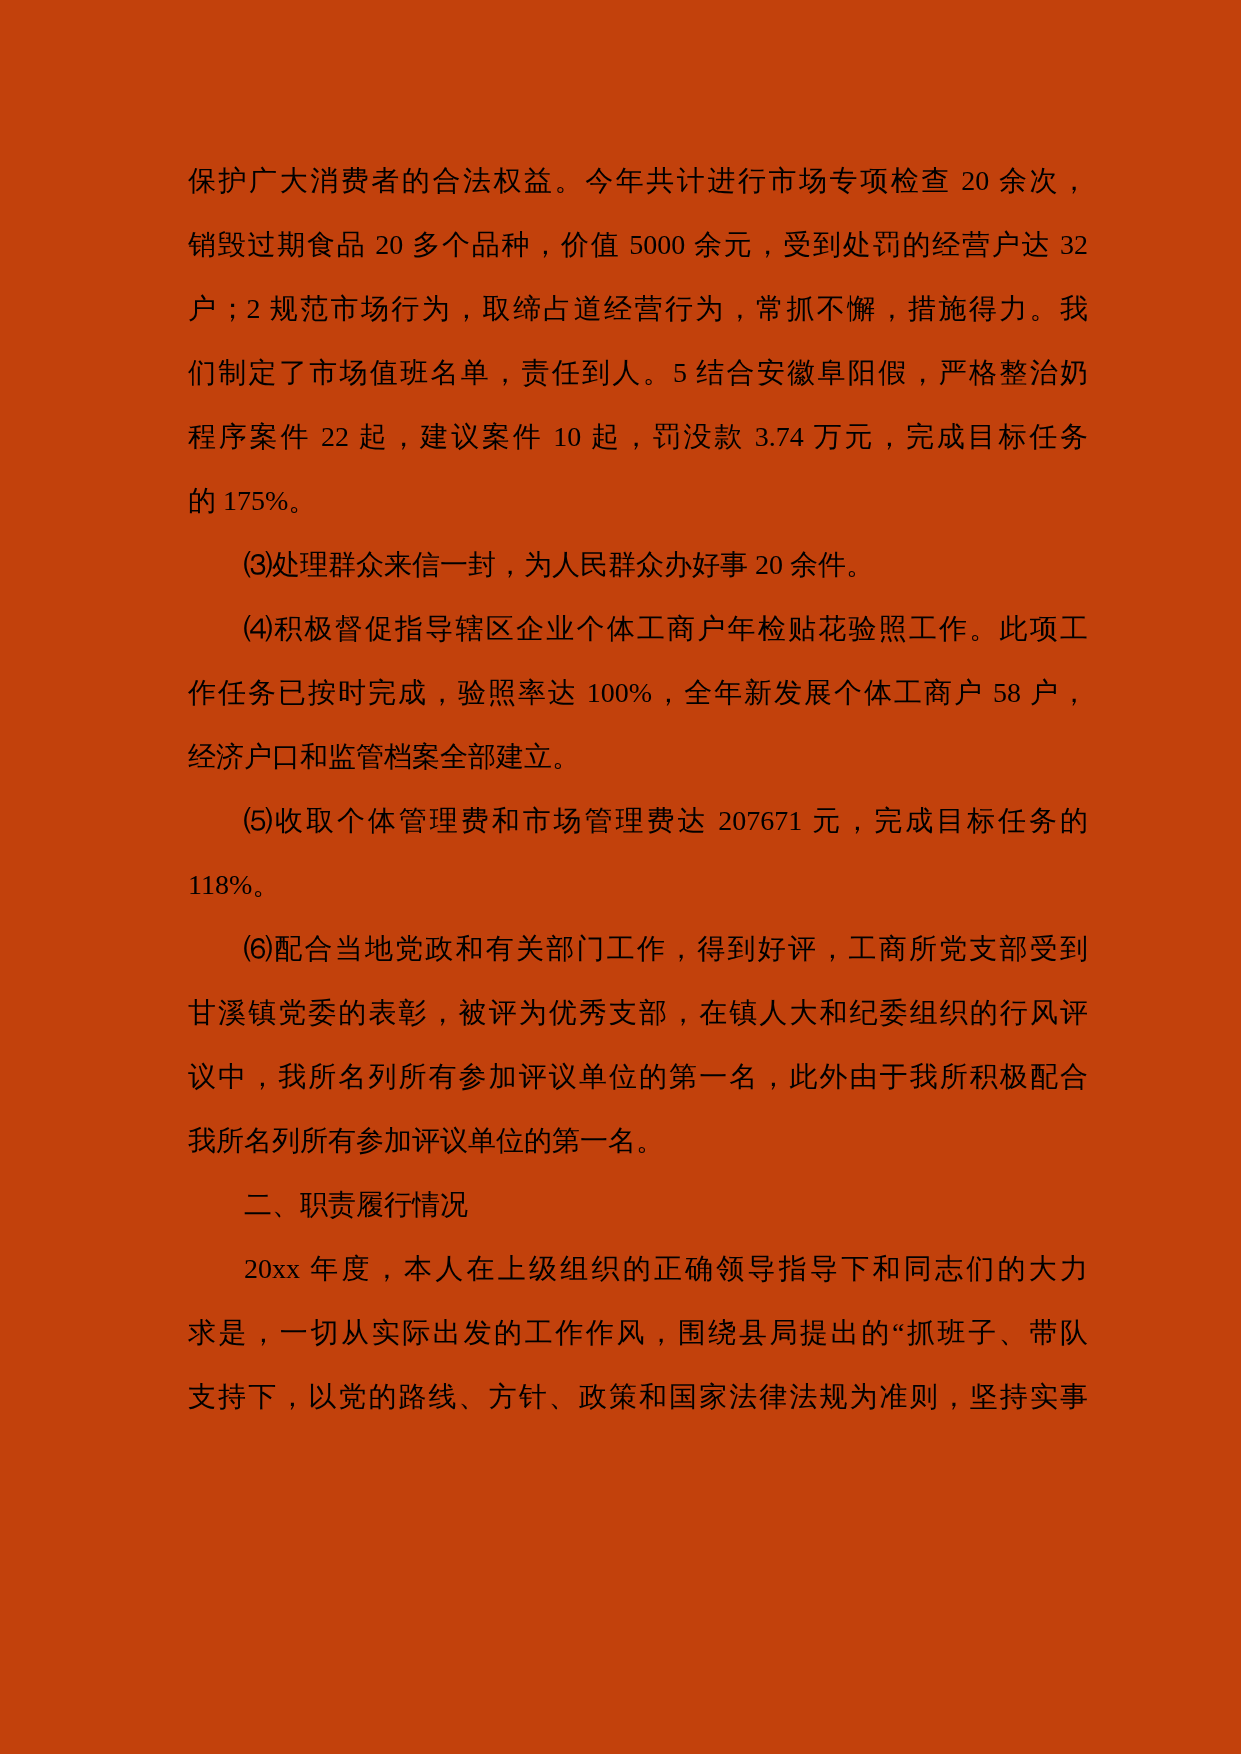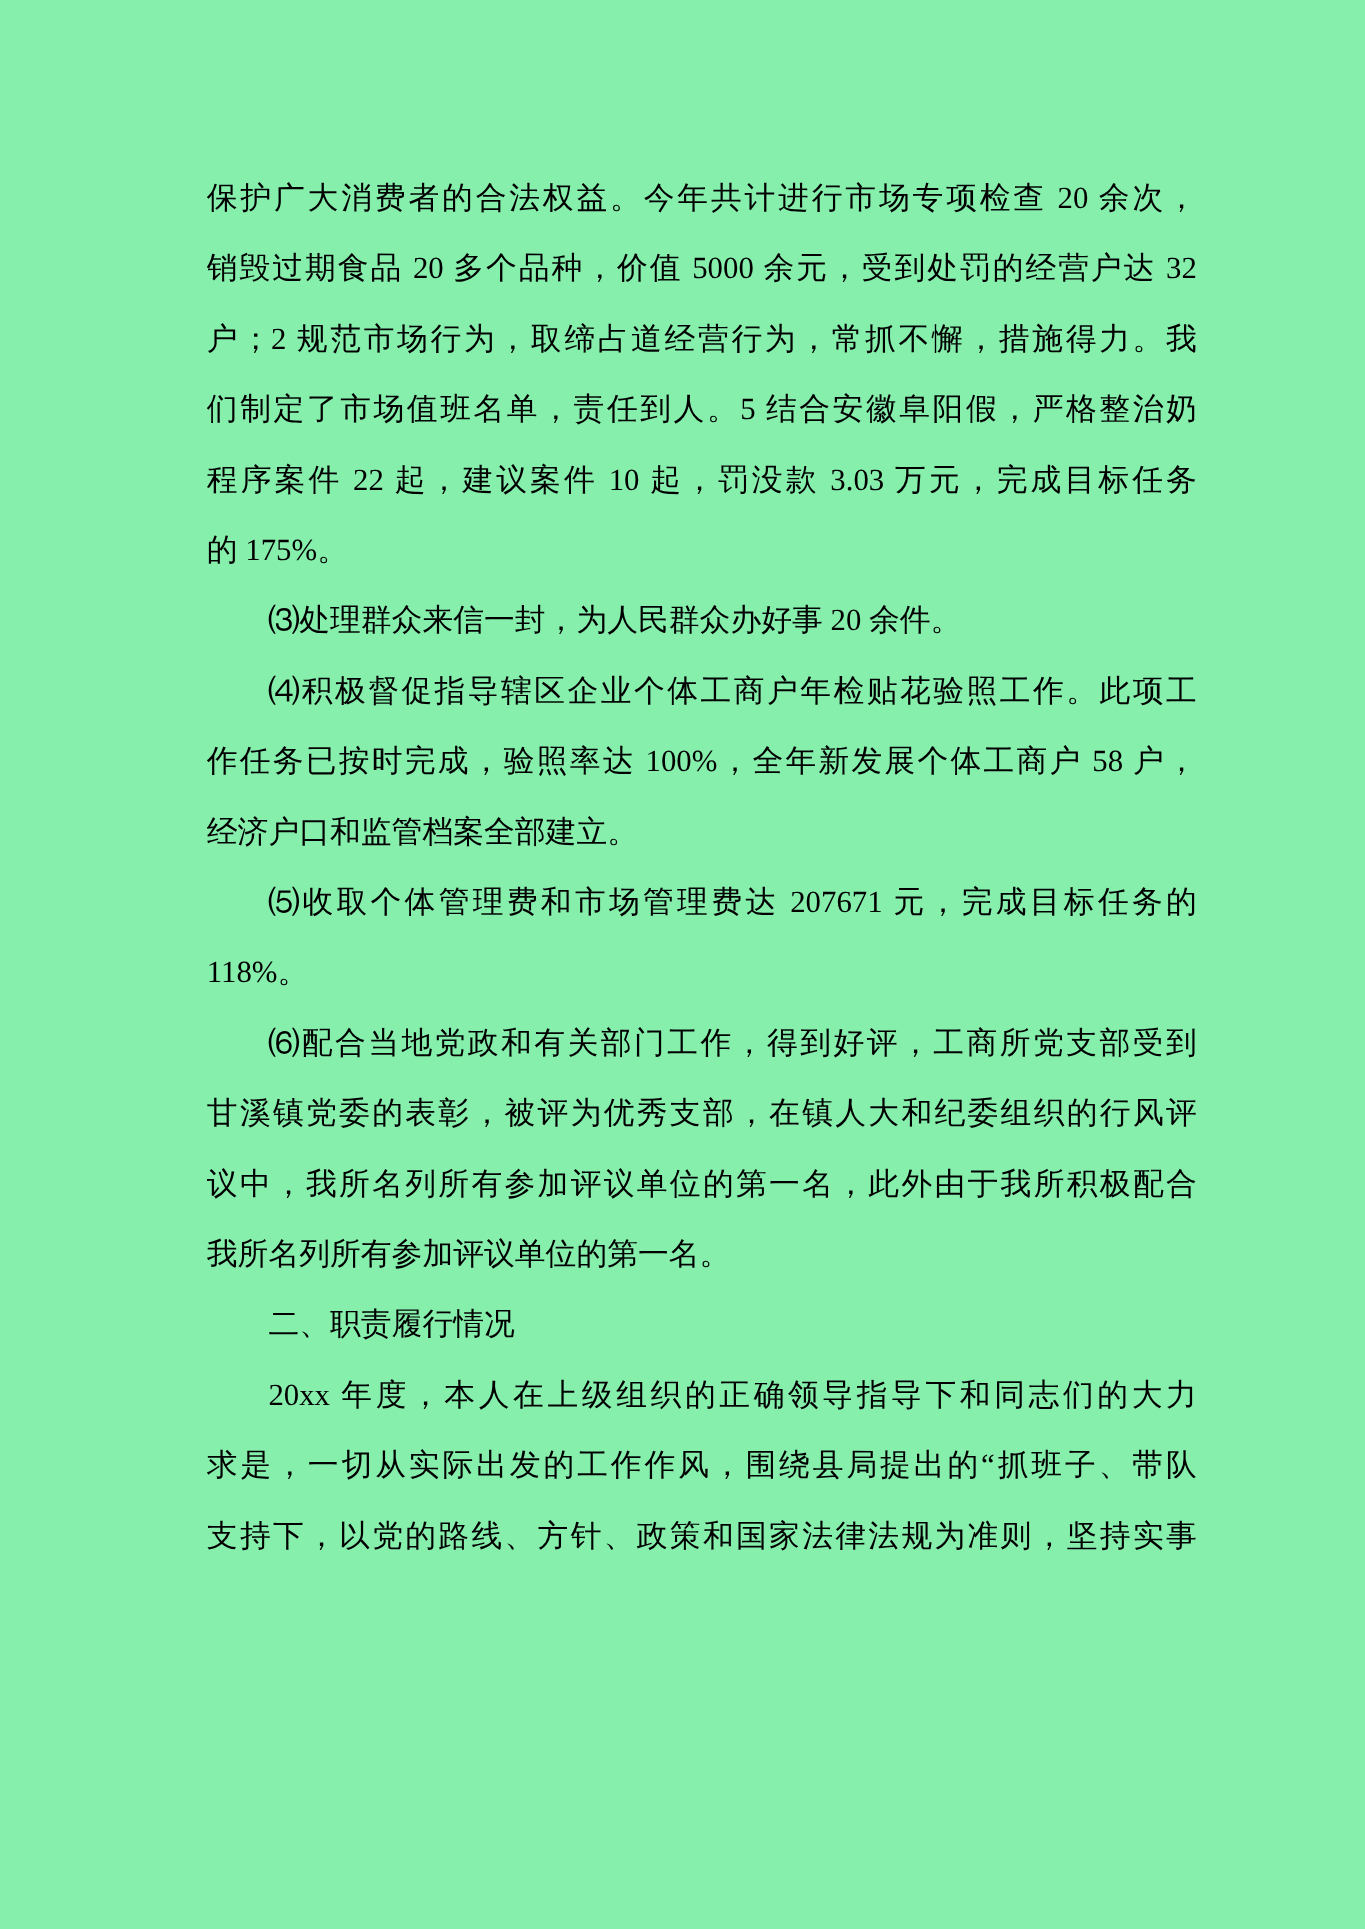--- a/index.html
+++ b/index.html
@@ -41,30 +41,30 @@
   .line.j {
     text-align-last: justify;
   }
   .line.indent {
     text-indent: 2em;
   }
 </style>
 </head>
 <body style="background: rgb(255, 255, 255);">
 
-<div class="page" style="background: #86efac;">
+<div class="page" style="background: #c2410c;">
   <div class="content" id="doc" style="color: rgb(0, 0, 0);">
       <div class="para">
         <div class="line j">保护广大消费者的合法权益。今年共计进行市场专项检查 20 余次，</div>
         <div class="line j">销毁过期食品 20 多个品种，价值 5000 余元，受到处罚的经营户达 32</div>
         <div class="line j">户；2 规范市场行为，取缔占道经营行为，常抓不懈，措施得力。我</div>
         <div class="line j">们制定了市场值班名单，责任到人。5 结合安徽阜阳假，严格整治奶</div>
       </div>
       <div class="para">
-        <div class="line j">程序案件 22 起，建议案件 10 起，罚没款 3.03 万元，完成目标任务</div>
+        <div class="line j">程序案件 22 起，建议案件 10 起，罚没款 3.74 万元，完成目标任务</div>
         <div class="line">的 175%。</div>
       </div>
       <div class="para">
         <div class="line indent">⑶处理群众来信一封，为人民群众办好事 20 余件。</div>
       </div>
       <div class="para">
         <div class="line j indent">⑷积极督促指导辖区企业个体工商户年检贴花验照工作。此项工</div>
         <div class="line j">作任务已按时完成，验照率达 100%，全年新发展个体工商户 58 户，</div>
         <div class="line">经济户口和监管档案全部建立。</div>
       </div>

